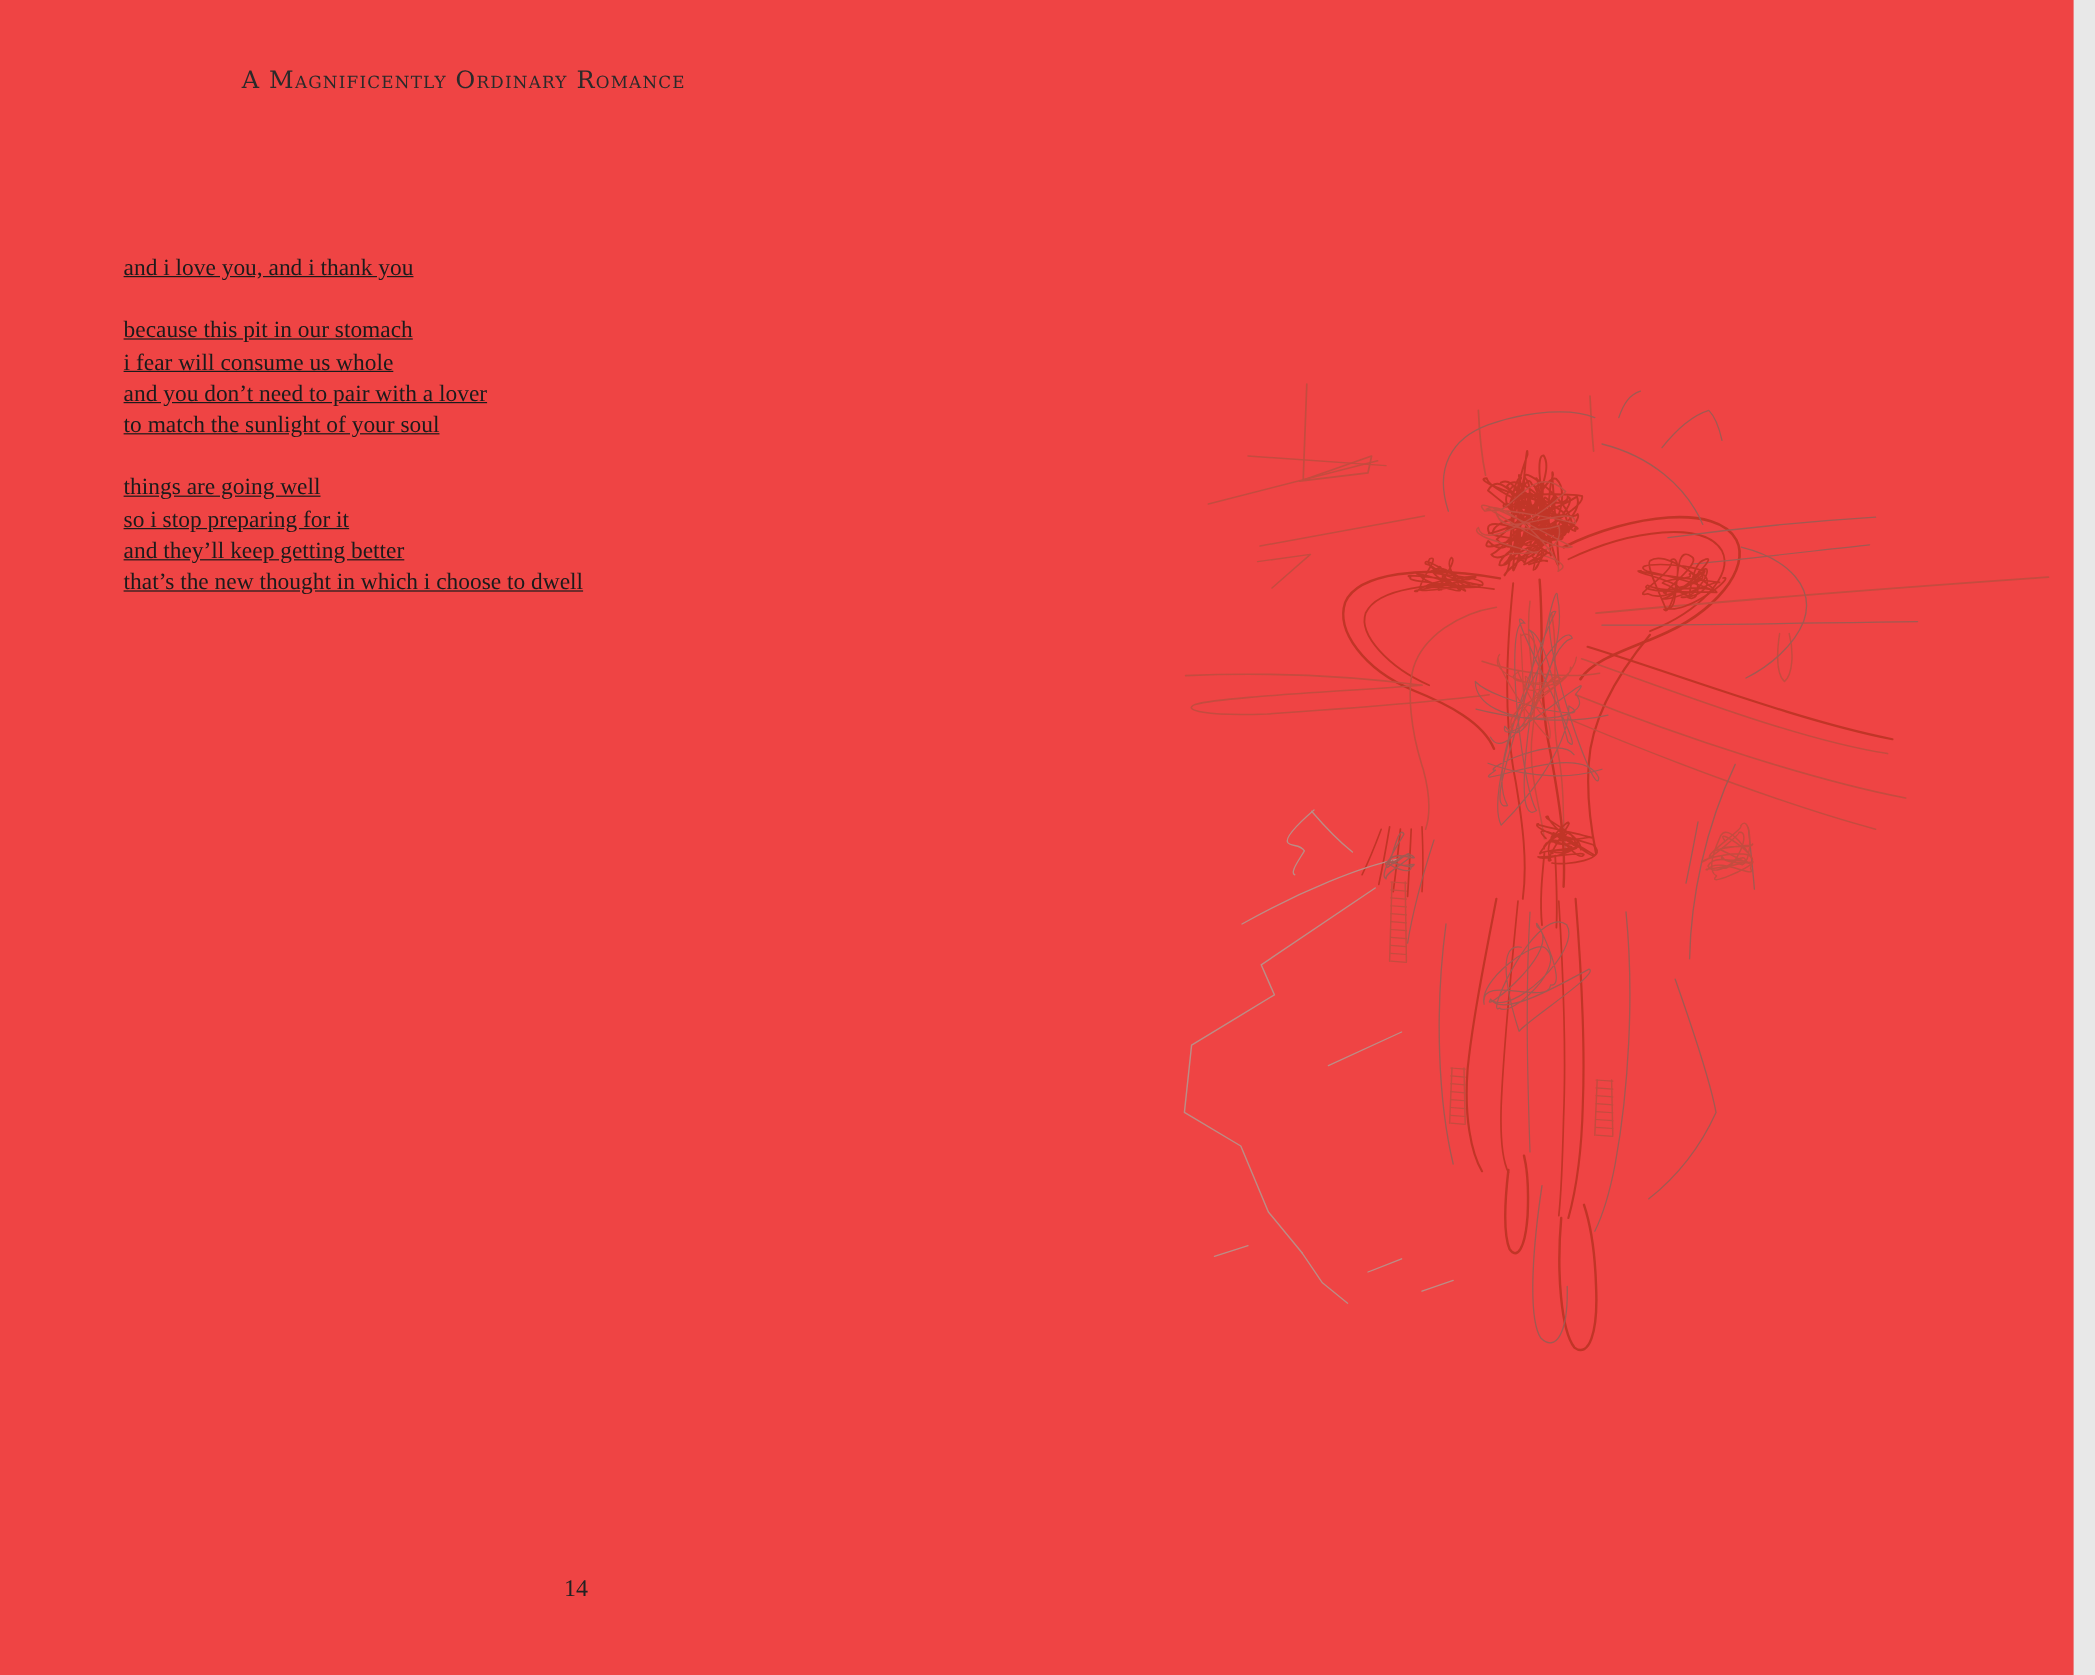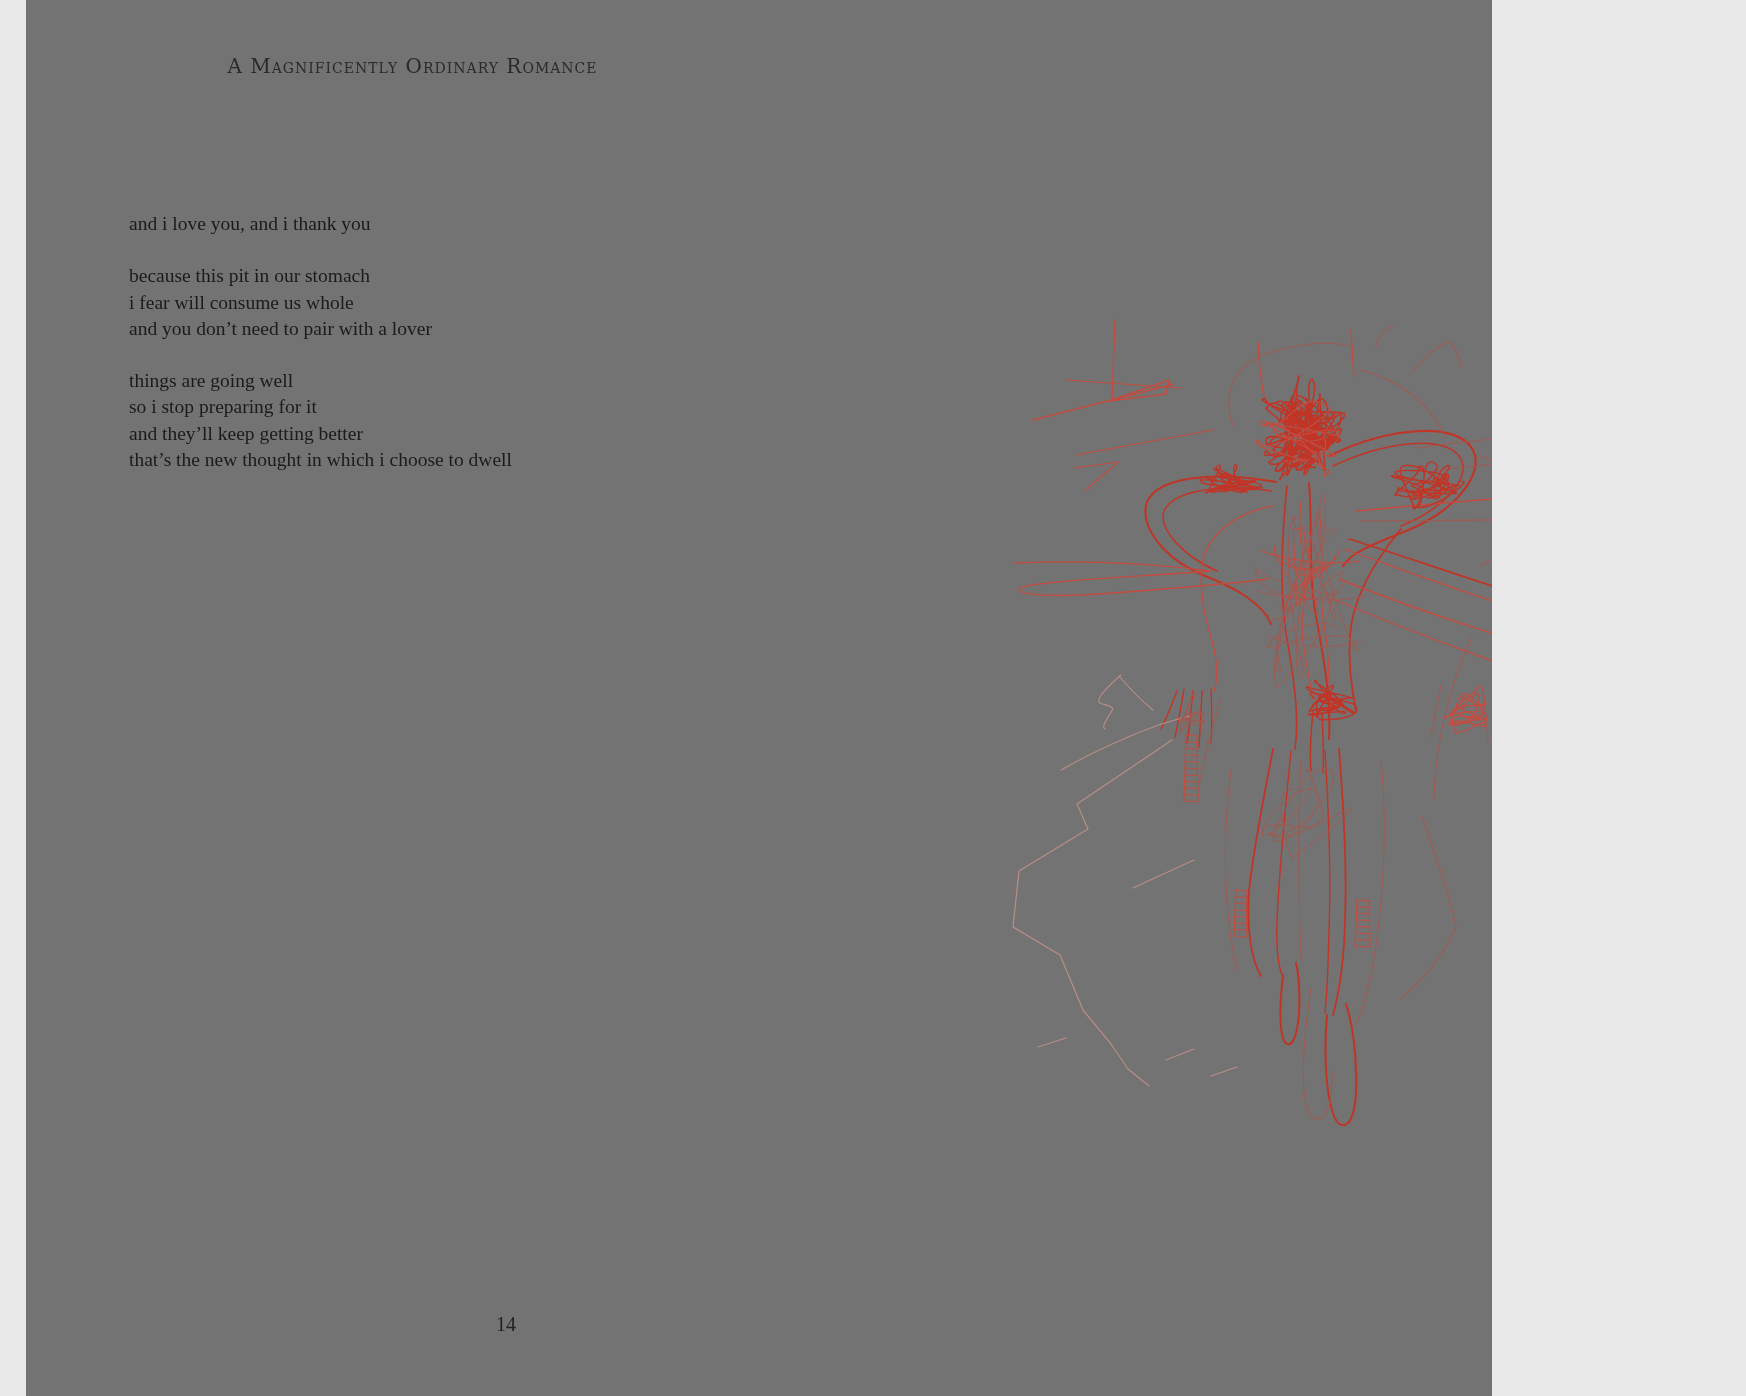--- a/index.html
+++ b/index.html
@@ -1,22 +1,21 @@
 <!DOCTYPE html>
 <html><head>
 <meta charset="utf-8">
 <style>
   html,body{margin:0;padding:0;background:#e8e8e8;}
   .spread{
     position:relative;
-    width:1466px;height:1396px;
-    background:#737373;
+    width:1728px;height:1396px;
+    background:#ef4444;
     overflow:hidden;
     font-family:"Liberation Serif", serif;
-    margin-left:26px;
   }
   .header-title{
     position:absolute;
     left:0; top:54px; width:873px;
     text-align:center;
     font-family:"DejaVu Serif", serif;
     font-variant:small-caps;
     font-size:20px;
     letter-spacing:1px;
     color:#2a2a2a;
@@ -24,21 +23,21 @@
   }
   .poem{
     position:absolute;
     left:103px; top:211px;
     font-size:19.5px;
     line-height:26.2px;
     color:#1b1b1b;
   }
   .stanza{margin:0 0 26.2px 0;padding:0;}
   .stanza:last-child{margin-bottom:0;}
-  .poem-line{display:block;white-space:pre;}
+  .poem-line{display:block;white-space:pre;text-decoration:underline;}
   .page-number{
     position:absolute;
     left:370px; top:1313px; width:120px;
     text-align:right;
     font-size:20px;
     color:#222;
   }
   .sketch-svg{
     position:absolute;
     left:855px; top:270px;
@@ -54,20 +53,21 @@
   <div class="header-title">A Magnificently Ordinary Romance</div>
 
   <div class="poem">
     <p class="stanza">
       <span class="poem-line">and i love you, and i thank you</span>
     </p>
     <p class="stanza">
       <span class="poem-line">because this pit in our stomach</span>
       <span class="poem-line">i fear will consume us whole</span>
       <span class="poem-line">and you don’t need to pair with a lover</span>
+      <span class="poem-line">to match the sunlight of your soul</span>
     </p>
     <p class="stanza">
       <span class="poem-line">things are going well</span>
       <span class="poem-line">so i stop preparing for it</span>
       <span class="poem-line">and they’ll keep getting better</span>
       <span class="poem-line">that’s the new thought in which i choose to dwell</span>
     </p>
   </div>
 
   <div class="page-number">14</div>

